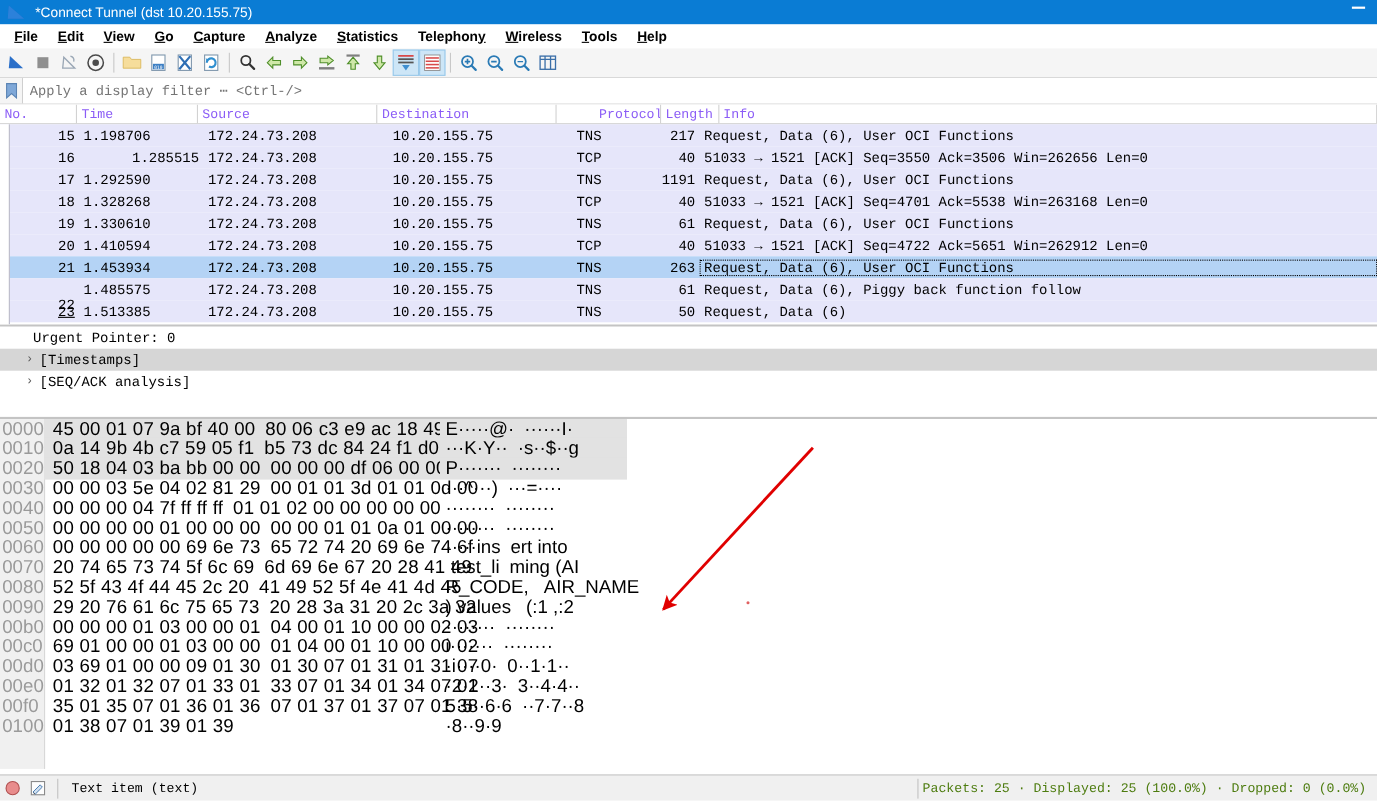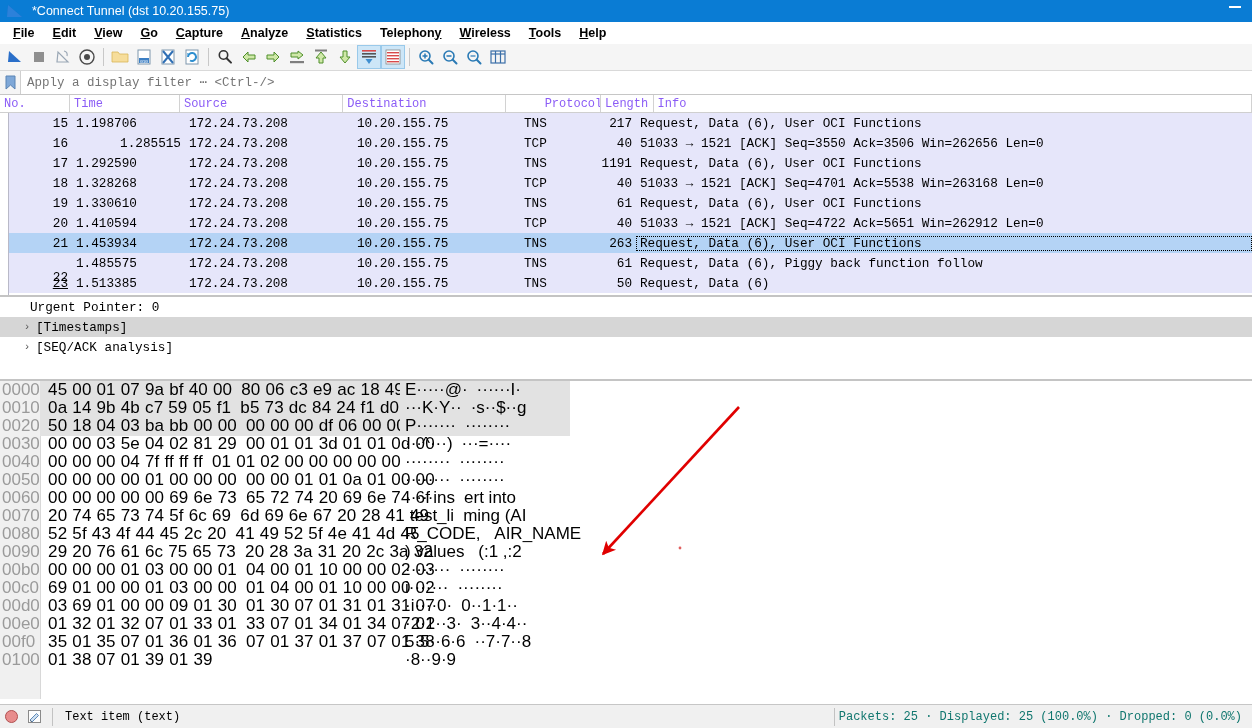--- a/index.html
+++ b/index.html
@@ -335,21 +335,21 @@
   }
   #sb-field {
     flex: 1;
     padding-left: 6px;
     color: #000;
     white-space: nowrap;
   }
   #sb-counts {
     padding-right: 10px;
     white-space: nowrap;
-    color: #0f766e;
+    color: #4d7c0f;
   }
   #sb-sep2 {
     width: 1px;
     height: 18px;
     background: #c2c2c2;
     margin: 0 4px;
   }
 
   
   svg { display: block; }

